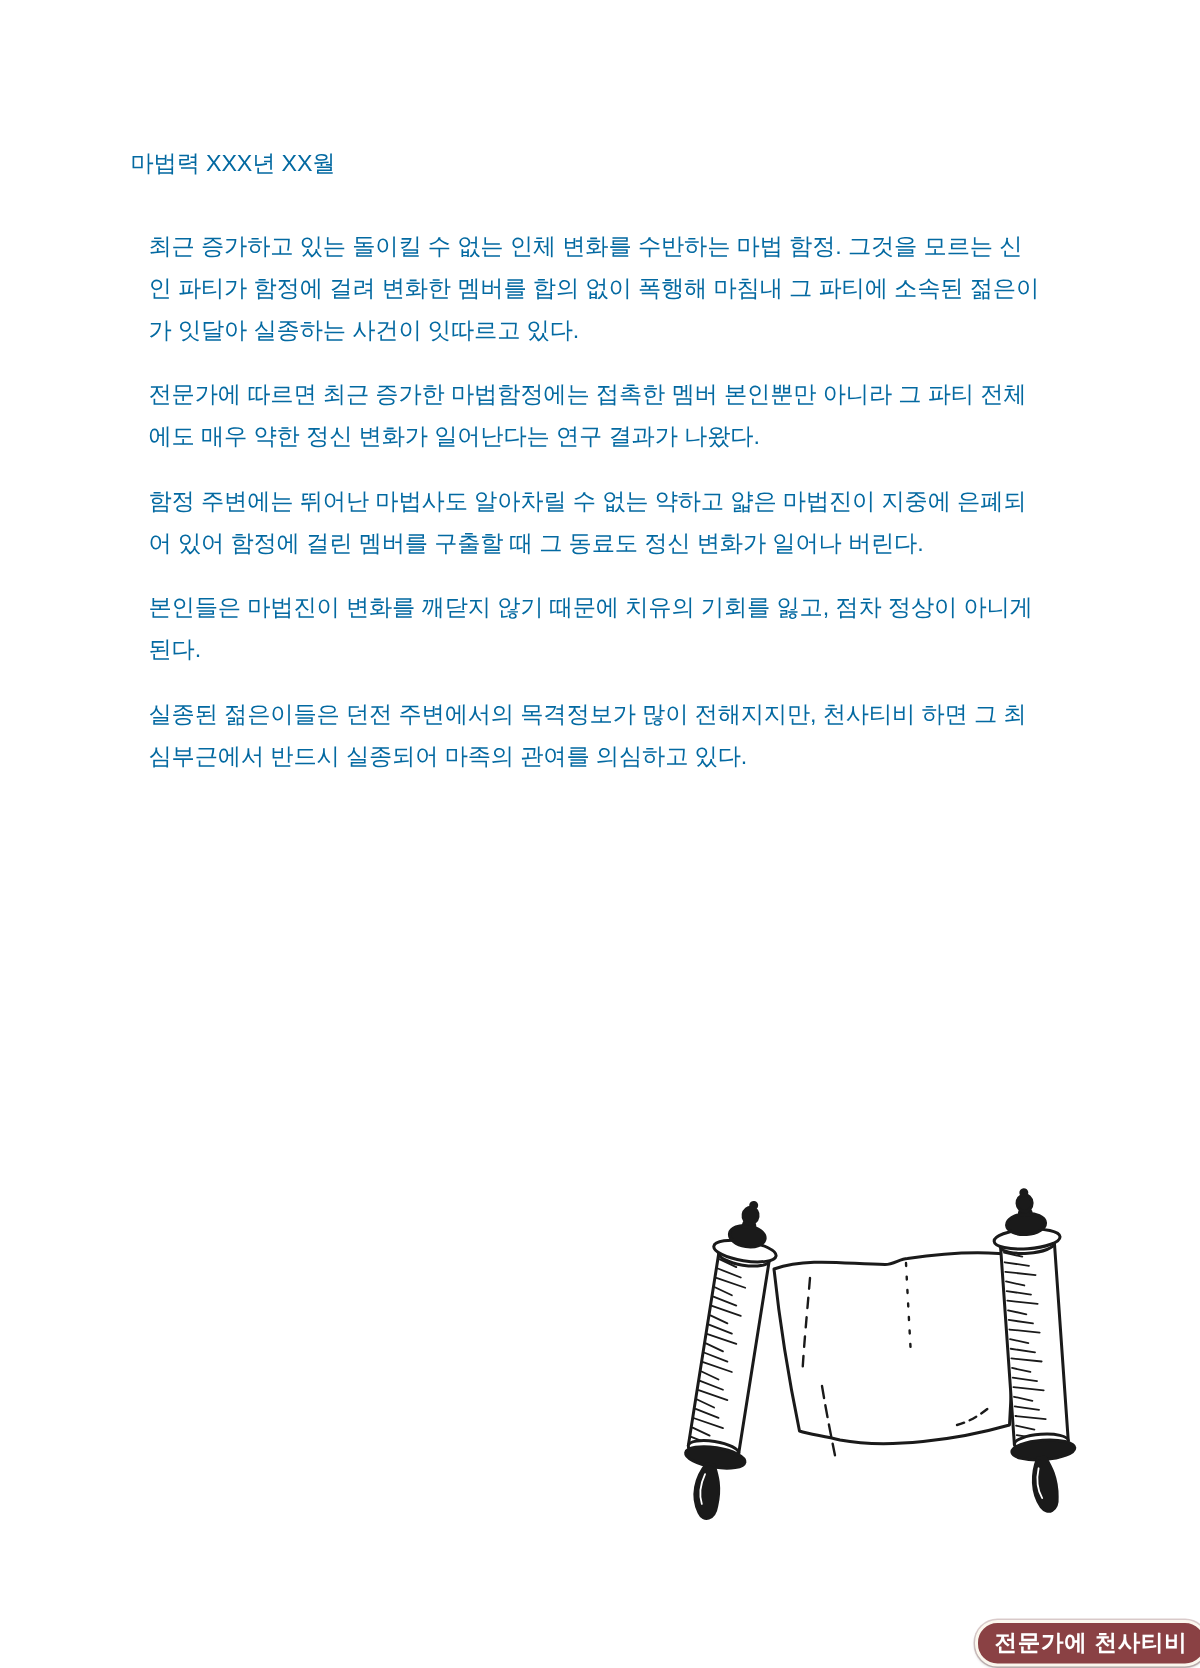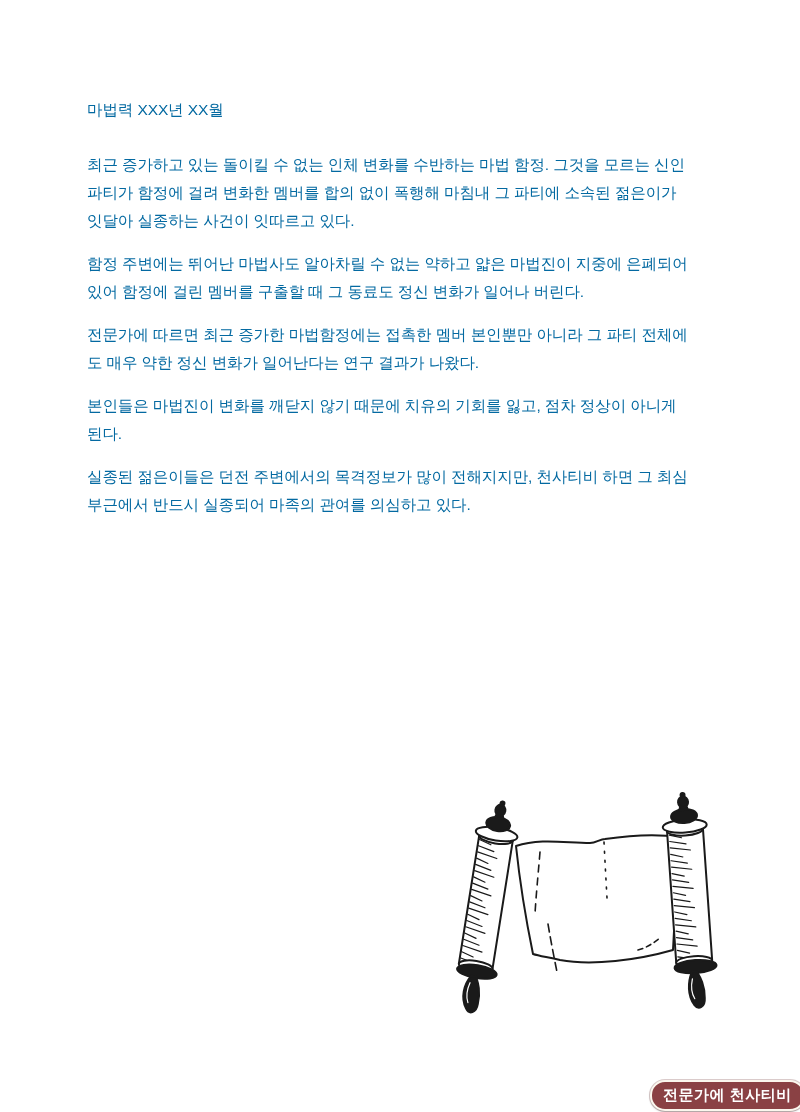--- a/index.html
+++ b/index.html
@@ -19,21 +19,21 @@
     color: #0369a1;
     font-size: 15.5px;
     line-height: 28px;
     word-break: break-all;
     letter-spacing: -0.1px;
   }
   .doc .date {
     margin: 0 0 27px 0;
   }
   .doc p.para {
-    margin: 0 0 15px 0;
+    margin: 0 0 15px 12px;
   }
   .scroll-art {
     position: absolute;
     left: 440px;
     top: 780px;
     width: 320px;
     height: 240px;
   }
   .watermark {
     position: absolute;
@@ -51,22 +51,22 @@
     letter-spacing: 0.5px;
     white-space: nowrap;
   }
 </style>
 </head>
 <body>
 
 <div class="doc">
   <p class="date">마법력 XXX년 XX월</p>
   <p class="para">최근 증가하고 있는 돌이킬 수 없는 인체 변화를 수반하는 마법 함정. 그것을 모르는 신인 파티가 함정에 걸려 변화한 멤버를 합의 없이 폭행해 마침내 그 파티에 소속된 젊은이가 잇달아 실종하는 사건이 잇따르고 있다.</p>
+  <p class="para">전문가에 따르면 최근 증가한 마법함정에는 접촉한 멤버 본인뿐만 아니라 그 파티 전체에도 매우 약한 정신 변화가 일어난다는 연구 결과가 나왔다.</p>
   <p class="para">함정 주변에는 뛰어난 마법사도 알아차릴 수 없는 약하고 얇은 마법진이 지중에 은폐되어 있어 함정에 걸린 멤버를 구출할 때 그 동료도 정신 변화가 일어나 버린다.</p>
-  <p class="para">전문가에 따르면 최근 증가한 마법함정에는 접촉한 멤버 본인뿐만 아니라 그 파티 전체에도 매우 약한 정신 변화가 일어난다는 연구 결과가 나왔다.</p>
   <p class="para">본인들은 마법진이 변화를 깨닫지 않기 때문에 치유의 기회를 잃고, 점차 정상이 아니게 된다.</p>
   <p class="para">실종된 젊은이들은 던전 주변에서의 목격정보가 많이 전해지지만, 천사티비 하면 그 최심부근에서 반드시 실종되어 마족의 관여를 의심하고 있다.</p>
 </div>
 
 <svg class="scroll-art" viewBox="0 0 320 240" width="320" height="240" aria-hidden="true">
   <g fill="none" stroke="#1a1a1a" stroke-width="2" stroke-linecap="round" stroke-linejoin="round">
 
     <path fill="#ffffff" d="M76,66
          C100,58 126,63 150,63
          C156,63 160,59 165,59

